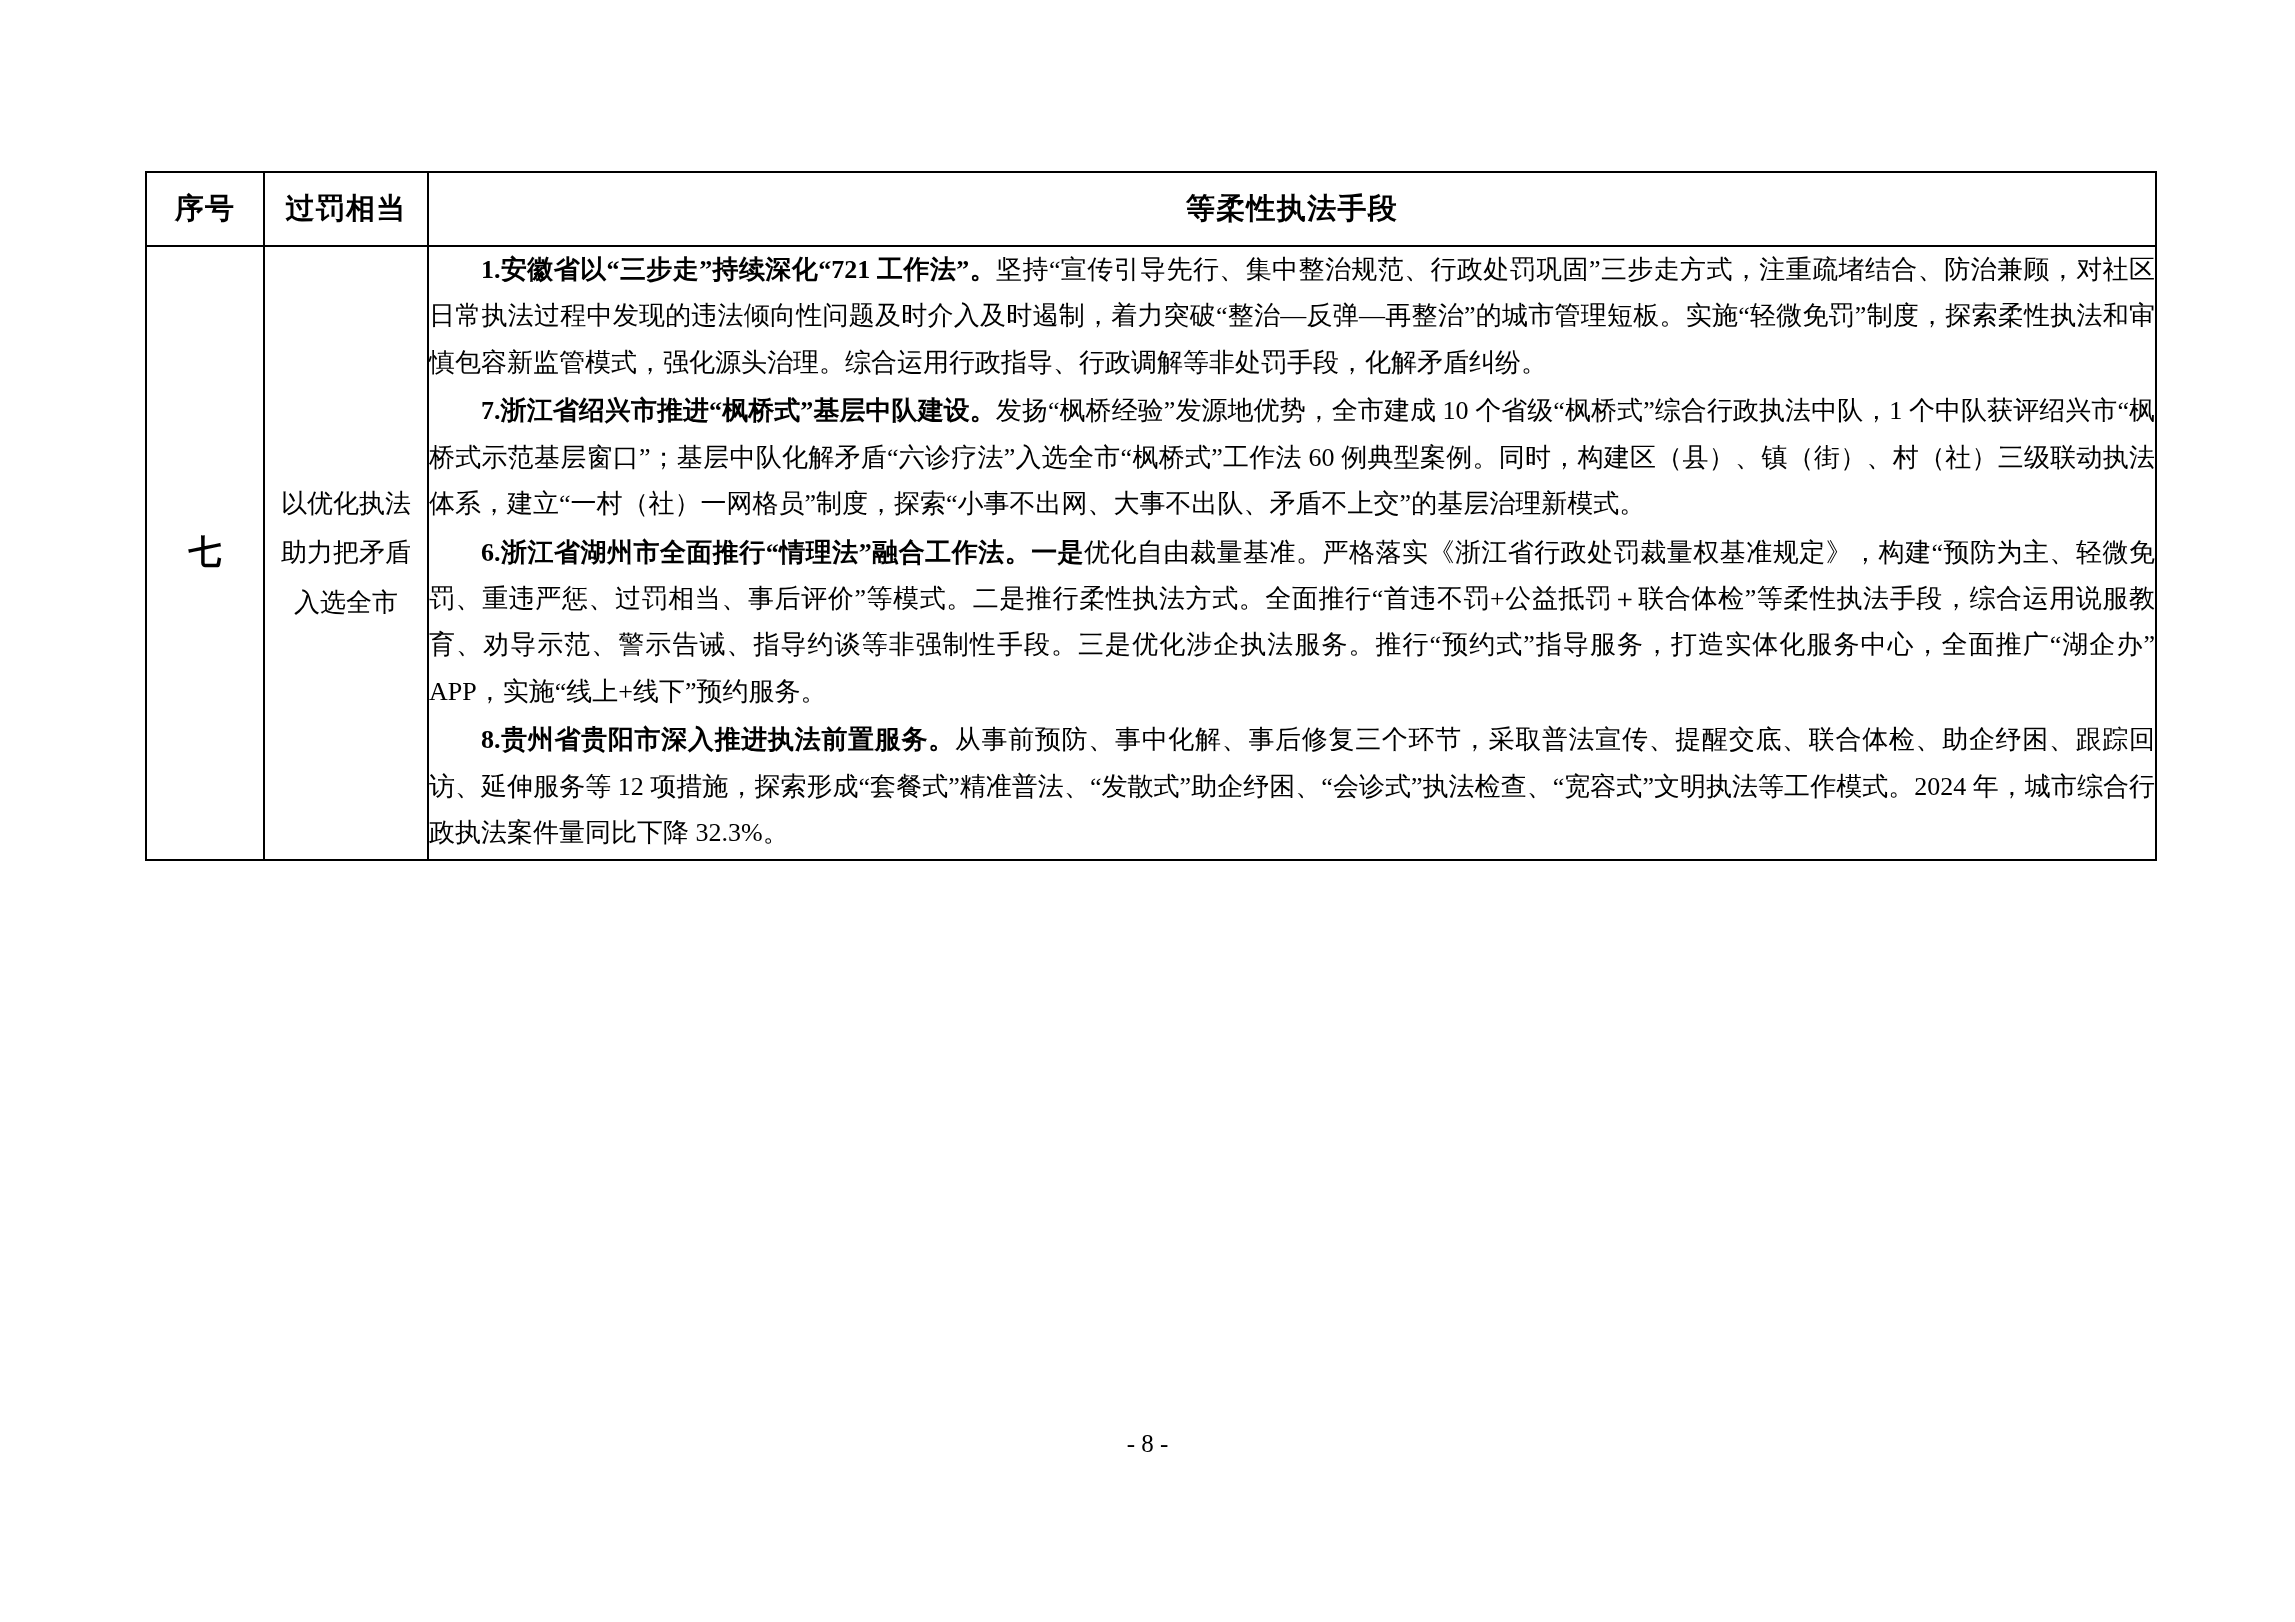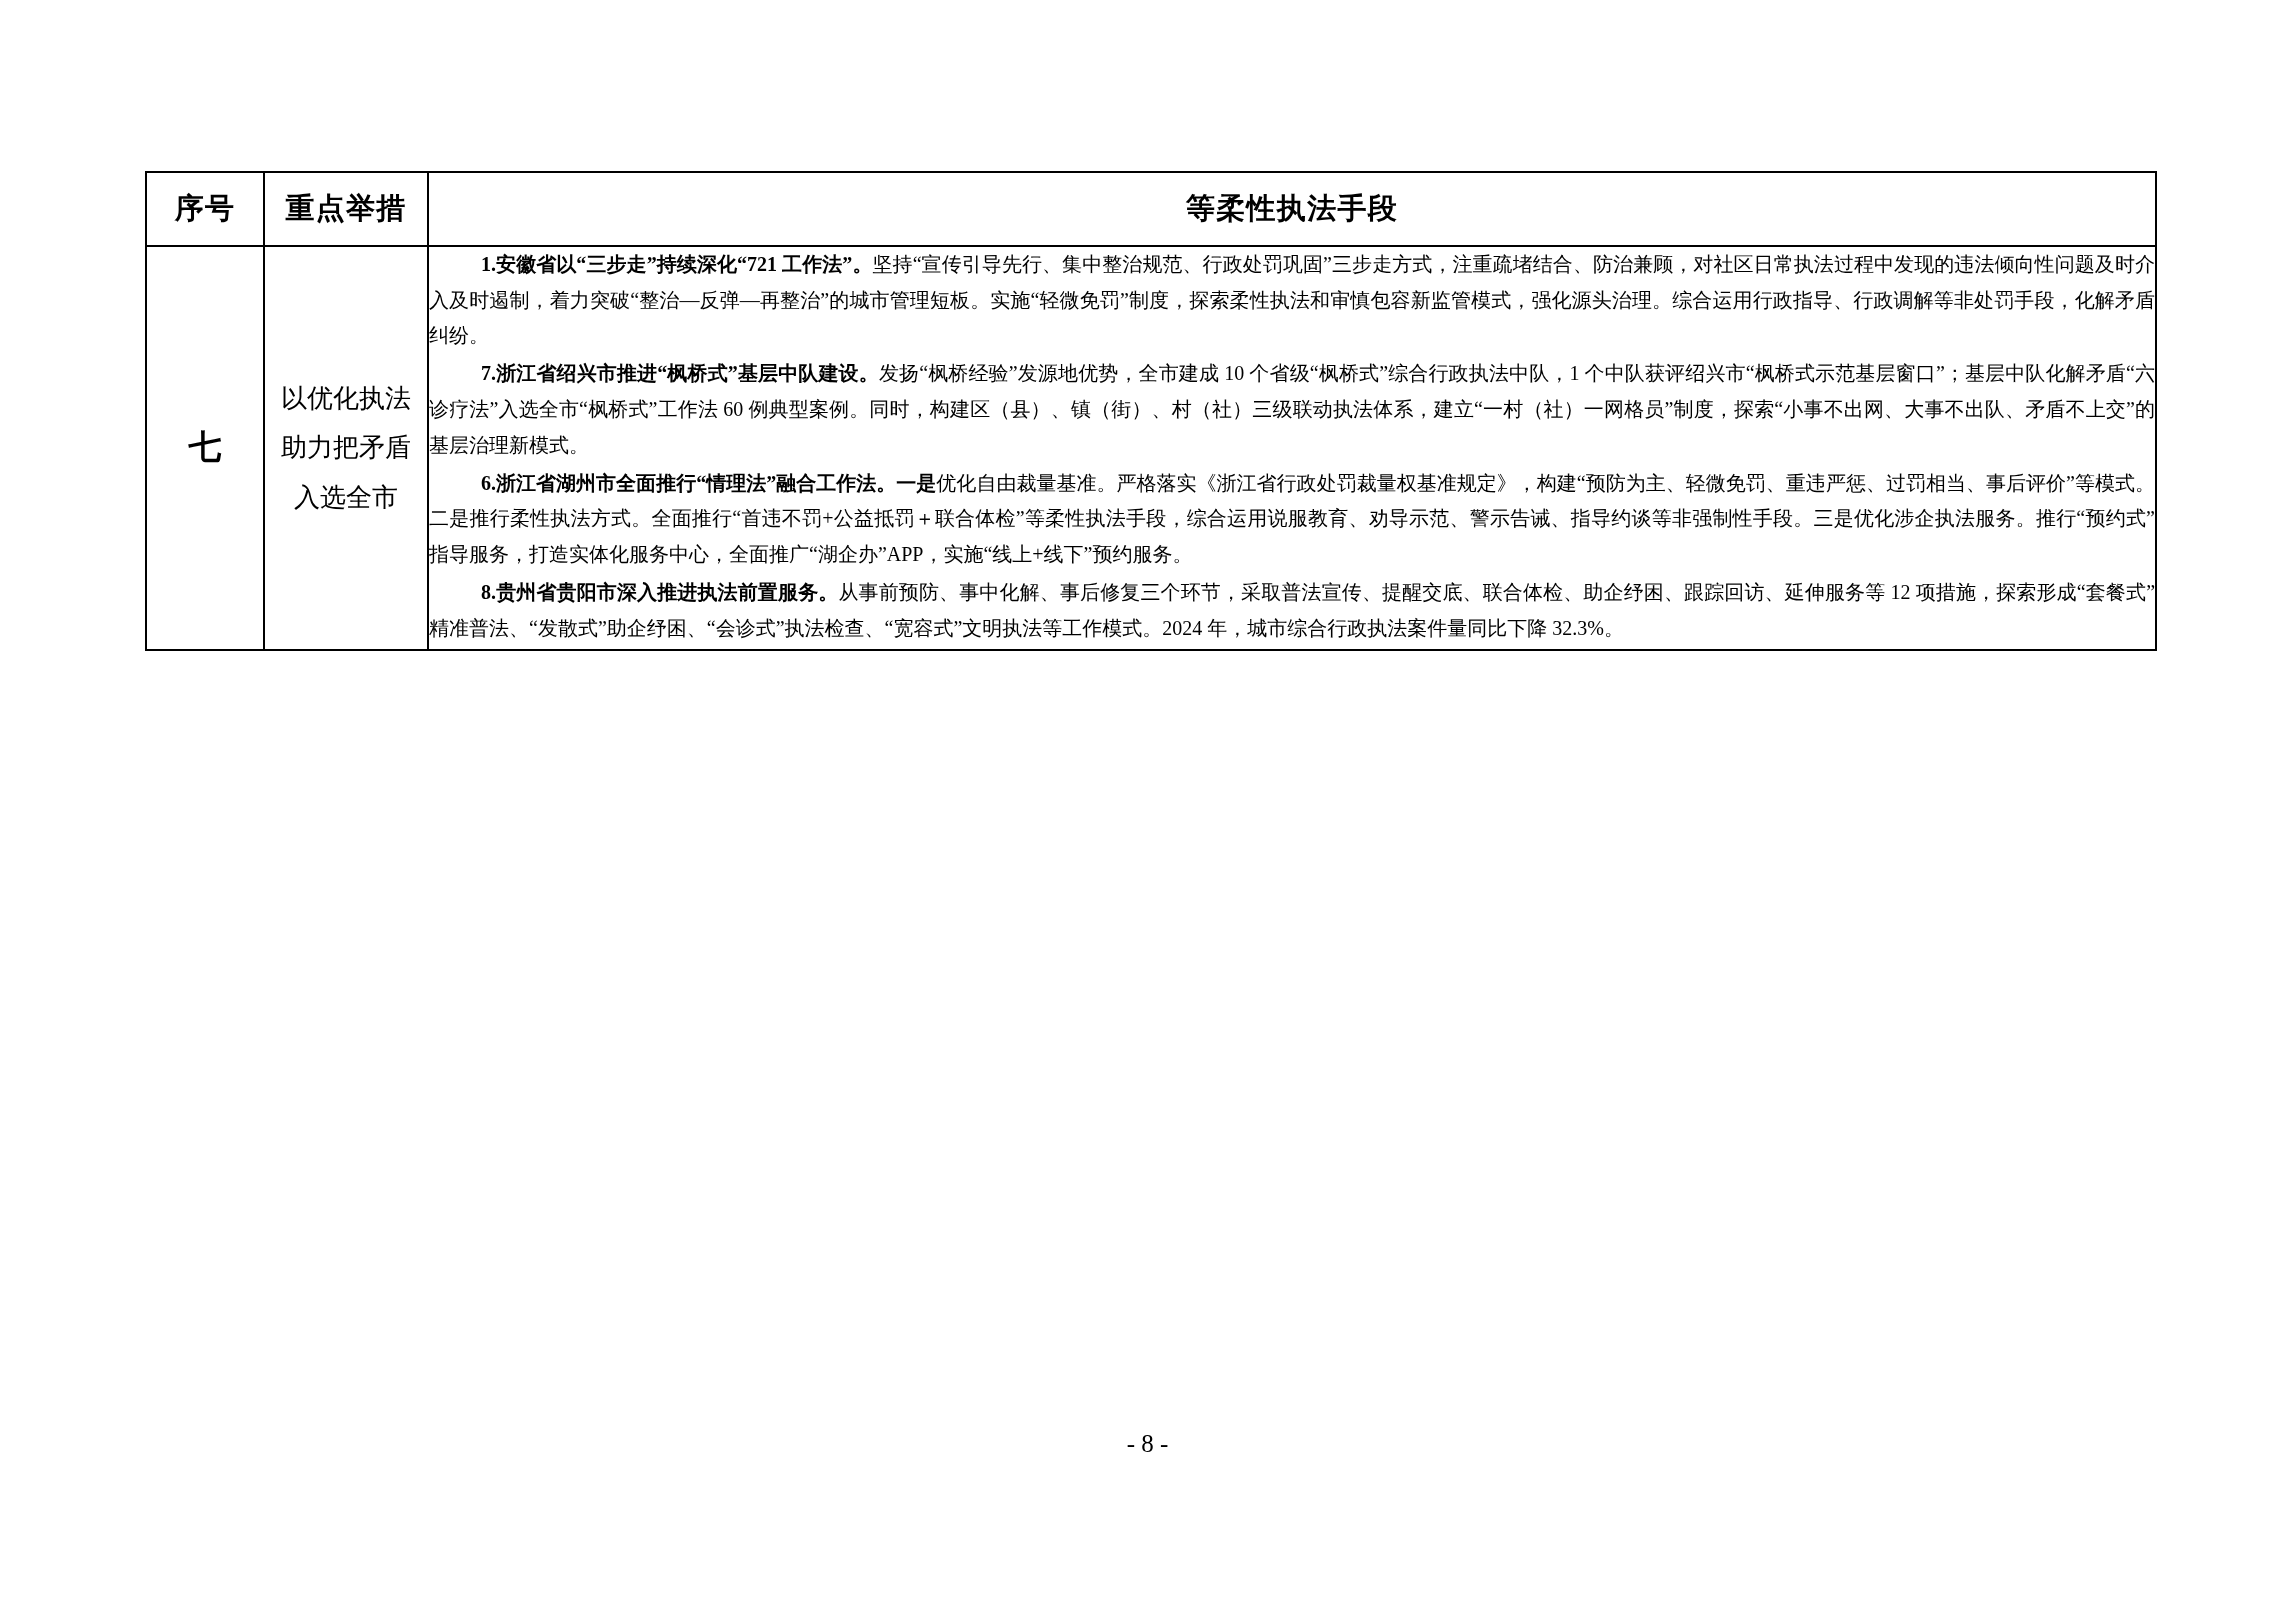--- a/index.html
+++ b/index.html
@@ -59,21 +59,21 @@
     padding: 6.5px 9.2px;
     font-weight: normal;
   }
   .measure-cell .mline { display: block; text-align: center; }
 
   .exp-cell {
     padding: 85px 38px 79px 38px;
     vertical-align: top;
   }
   .para {
-    font-size: 20px;
+    font-size: 26px;
     line-height: 1.78;
     text-align: justify;
     text-justify: inter-ideograph;
     text-indent: 52px;
     margin: 0 0 2.6px 0;
     font-family: "Liberation Serif", "DejaVu Serif", serif;
   }
   .para b {
     font-weight: bold;
   }
@@ -94,21 +94,21 @@
 
   <table class="doc-table">
     <colgroup>
       <col class="col-seq">
       <col class="col-measure">
       <col class="col-exp">
     </colgroup>
     <thead>
       <tr>
         <th class="head-cell">序号</th>
-        <th class="head-cell">重点举措</th>
+        <th class="head-cell">过罚相当</th>
         <th class="head-cell">等柔性执法手段</th>
       </tr>
     </thead>
     <tbody>
       <tr>
         <td class="seq-cell">七</td>
         <td class="measure-cell">
           <span class="mline">以优化执法</span>
           <span class="mline">助力把矛盾</span>
           <span class="mline">入选全市</span>

